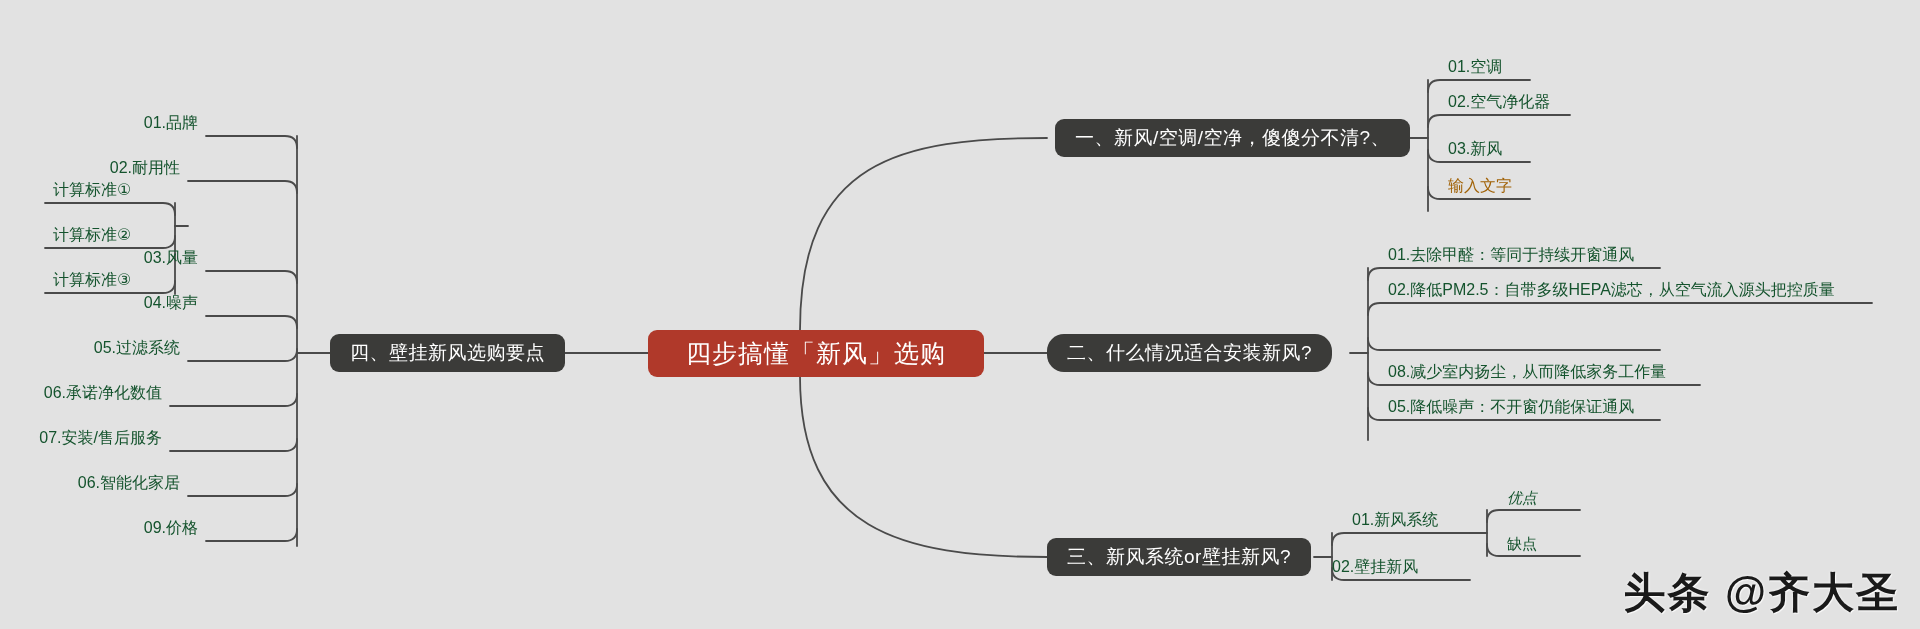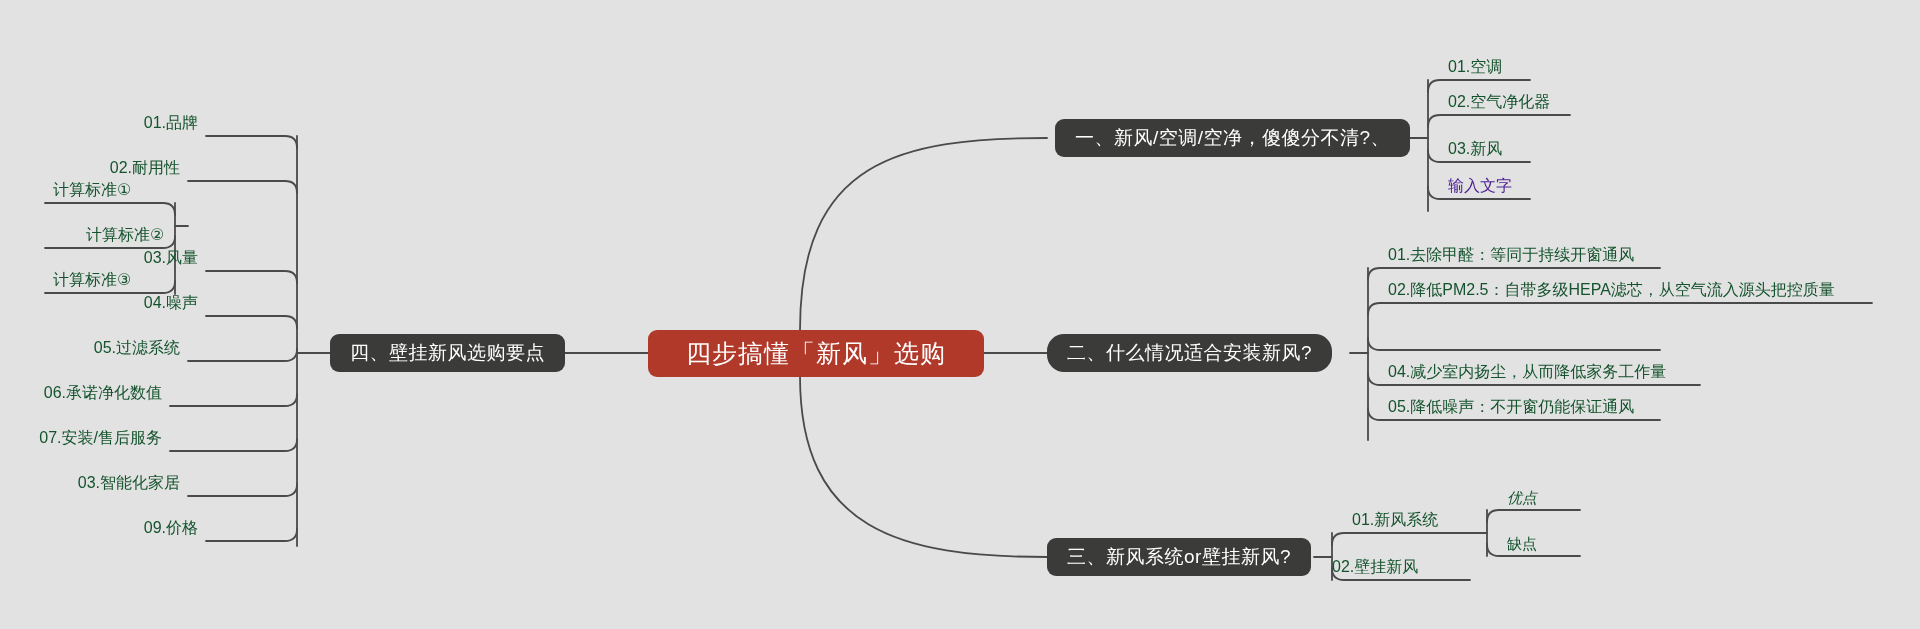--- a/index.html
+++ b/index.html
@@ -52,21 +52,21 @@
   }
   
   .leaf {
     color: #14532d;
     font-size: 16px;
     background: transparent;
     padding: 0 8px;
     height: 26px;
   }
   .leaf.muted {
-    color: #4c1d95;
+    color: #a16207;
   }
   .leaf.small {
     font-size: 15px;
   }
   .watermark {
     position: absolute;
     right: 20px;
     bottom: 8px;
     font-size: 42px;
     font-weight: bold;
@@ -166,30 +166,30 @@
   <div class="node leaf" style="left:188px; top:335px; transform:translateX(-100%);">
     <span>05.过滤系统</span>
   </div>
   <div class="node leaf" style="left:170px; top:380px; transform:translateX(-100%);">
     <span>06.承诺净化数值</span>
   </div>
   <div class="node leaf" style="left:170px; top:425px; transform:translateX(-100%);">
     <span>07.安装/售后服务</span>
   </div>
   <div class="node leaf" style="left:188px; top:470px; transform:translateX(-100%);">
-    <span>03.智能化家居</span>
+    <span>06.智能化家居</span>
   </div>
   <div class="node leaf" style="left:206px; top:515px; transform:translateX(-100%);">
     <span>09.价格</span>
   </div>
 
   <div class="node leaf" style="left:45px; top:177px;">
     <span>计算标准①</span>
   </div>
-  <div class="node leaf" style="left:45px; top:222px;margin-left:33px;">
+  <div class="node leaf" style="left:45px; top:222px;">
     <span>计算标准②</span>
   </div>
   <div class="node leaf" style="left:45px; top:267px;">
     <span>计算标准③</span>
   </div>
 
   <div class="node branch" style="left:1047px; top:119px;margin-left:8px;">
     <span>一、新风/空调/空净，傻傻分不清?、</span>
   </div>
 
@@ -210,21 +210,21 @@
     <span>二、什么情况适合安装新风?</span>
   </div>
 
   <div class="node leaf" style="left:1380px; top:242px;">
     <span>01.去除甲醛：等同于持续开窗通风</span>
   </div>
   <div class="node leaf" style="left:1380px; top:277px;">
     <span>02.降低PM2.5：自带多级HEPA滤芯，从空气流入源头把控质量</span>
   </div>
   <div class="node leaf" style="left:1380px; top:359px;">
-    <span>04.减少室内扬尘，从而降低家务工作量</span>
+    <span>08.减少室内扬尘，从而降低家务工作量</span>
   </div>
   <div class="node leaf" style="left:1380px; top:394px;">
     <span>05.降低噪声：不开窗仍能保证通风</span>
   </div>
 
   <div class="node branch" style="left:1047px; top:538px;">
     <span>三、新风系统or壁挂新风?</span>
   </div>
 
   <div class="node leaf" style="left:1344px; top:507px;">
@@ -234,14 +234,17 @@
     <span>02.壁挂新风</span>
   </div>
 
   <div class="node leaf small" style="left:1499px; top:485px;font-style:italic;">
     <span>优点</span>
   </div>
   <div class="node leaf small" style="left:1499px; top:531px;">
     <span>缺点</span>
   </div>
 
+  <div class="watermark">
+    <span>头条 @齐大圣</span>
+  </div>
 
 </div>
 
 </body></html>

